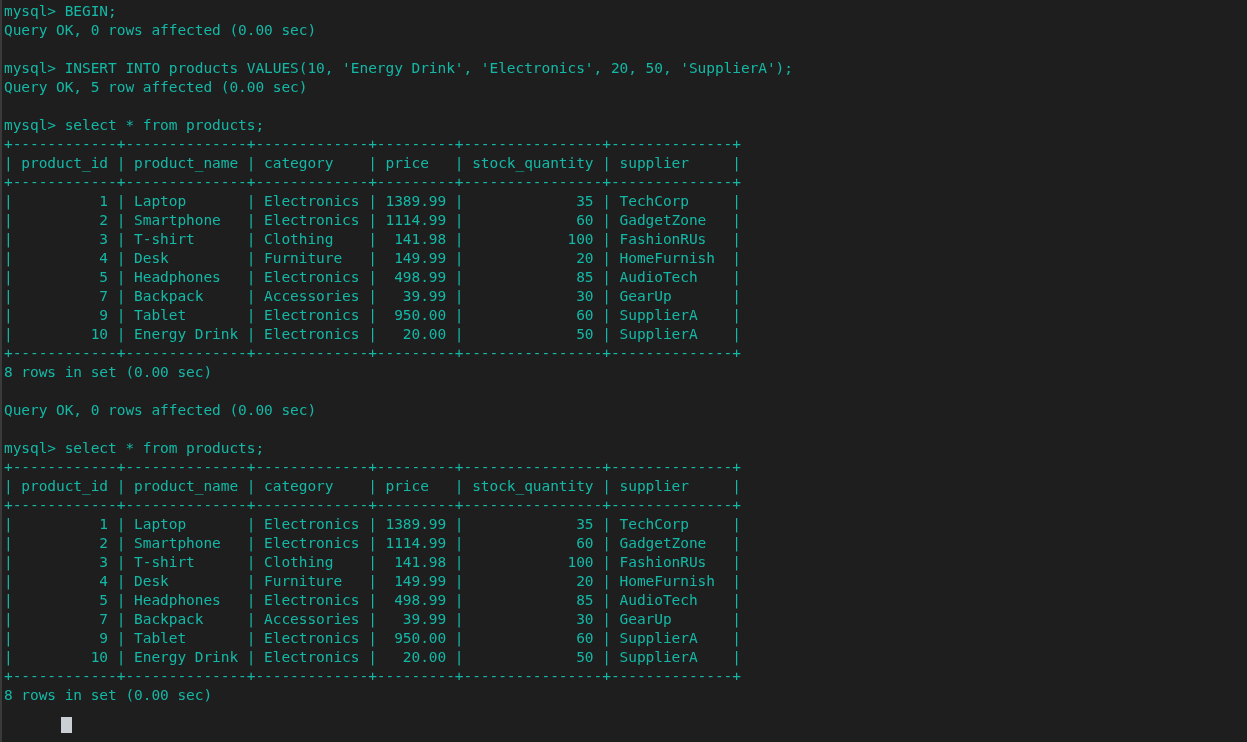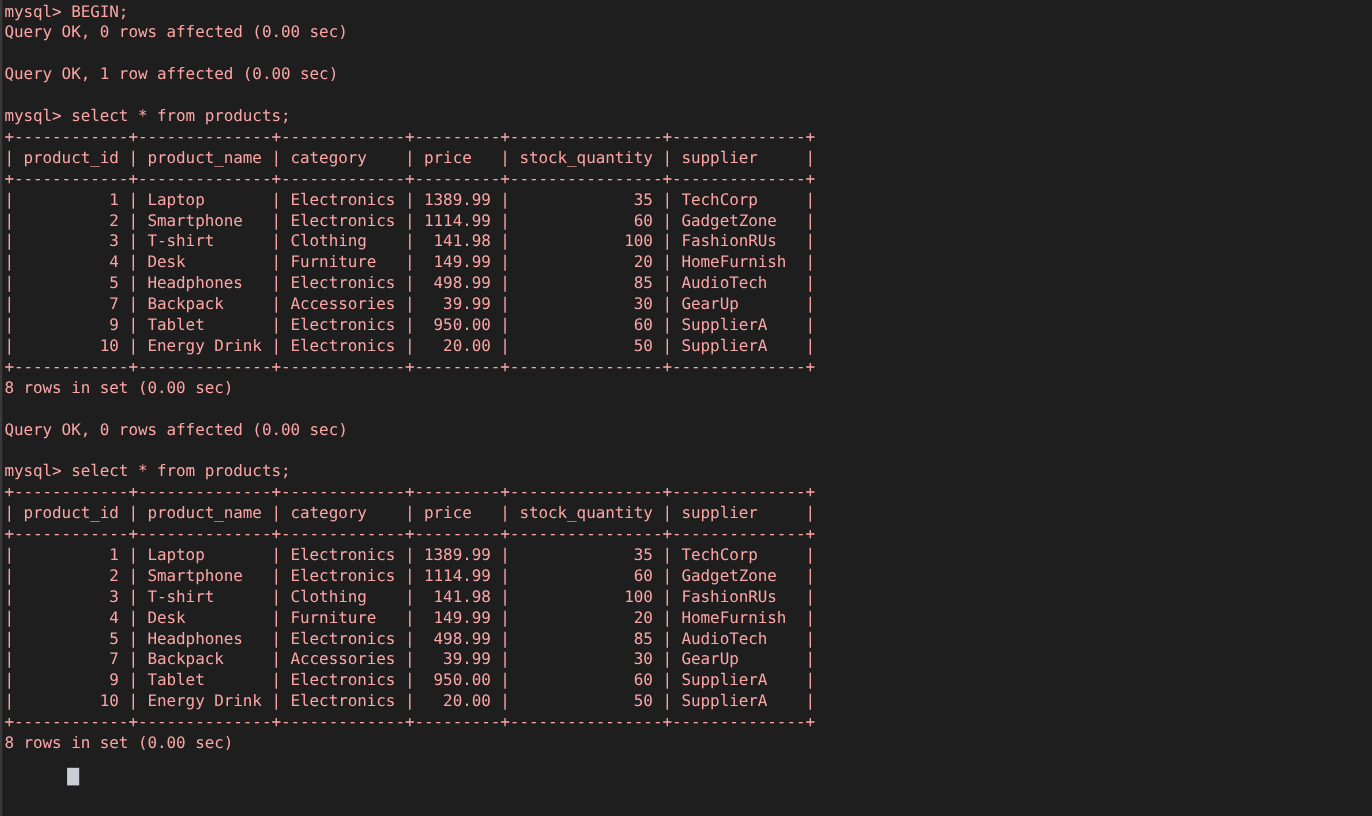--- a/index.html
+++ b/index.html
@@ -31,21 +31,21 @@
     height: 742px;
     background: #3a3a3a;
   }
   .line {
     font-family: "DejaVu Sans Mono", "Liberation Mono", monospace;
     font-size: 14.5px;
     line-height: 19px;
     height: 19px;
     white-space: pre;
     letter-spacing: -0.06px;
-    color: #fca5a5;
+    color: #14b8a6;
   }
   .line.blank {
     color: transparent;
   }
   .cursor-line {
     height: 19px;
     position: relative;
   }
   .cursor-block {
     position: absolute;
@@ -58,21 +58,22 @@
 </style>
 </head>
 <body>
 
 <div id="terminal">
   <div id="left-edge"></div>
   <div id="output">
       <div class="line">mysql&gt; BEGIN;</div>
       <div class="line">Query OK, 0 rows affected (0.00 sec)</div>
       <div class="line blank"> </div>
-      <div class="line">Query OK, 1 row affected (0.00 sec)</div>
+      <div class="line">mysql&gt; INSERT INTO products VALUES(10, 'Energy Drink', 'Electronics', 20, 50, 'SupplierA');</div>
+      <div class="line">Query OK, 5 row affected (0.00 sec)</div>
       <div class="line blank"> </div>
       <div class="line">mysql&gt; select * from products;</div>
       <div class="line">+------------+--------------+-------------+---------+----------------+--------------+</div>
       <div class="line">| product_id | product_name | category    | price   | stock_quantity | supplier     |</div>
       <div class="line">+------------+--------------+-------------+---------+----------------+--------------+</div>
       <div class="line">|          1 | Laptop       | Electronics | 1389.99 |             35 | TechCorp     |</div>
       <div class="line">|          2 | Smartphone   | Electronics | 1114.99 |             60 | GadgetZone   |</div>
       <div class="line">|          3 | T-shirt      | Clothing    |  141.98 |            100 | FashionRUs   |</div>
       <div class="line">|          4 | Desk         | Furniture   |  149.99 |             20 | HomeFurnish  |</div>
       <div class="line">|          5 | Headphones   | Electronics |  498.99 |             85 | AudioTech    |</div>

